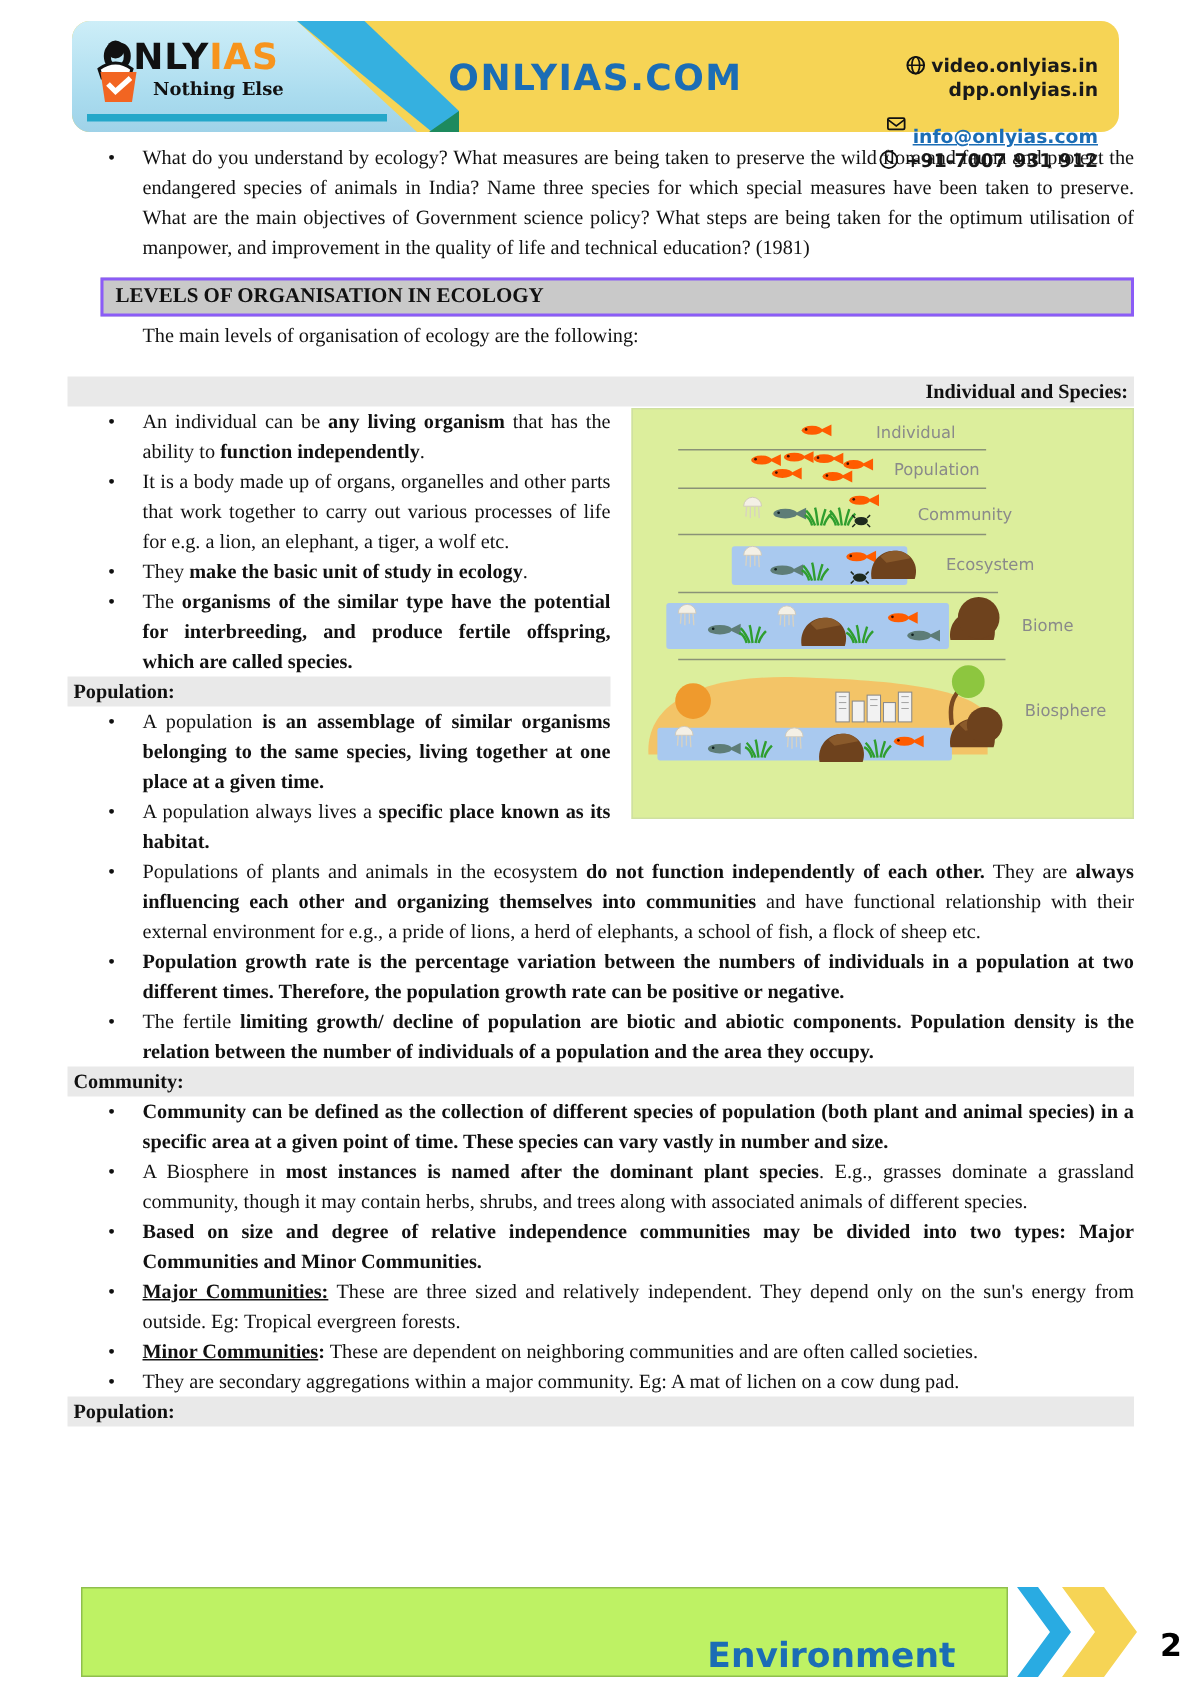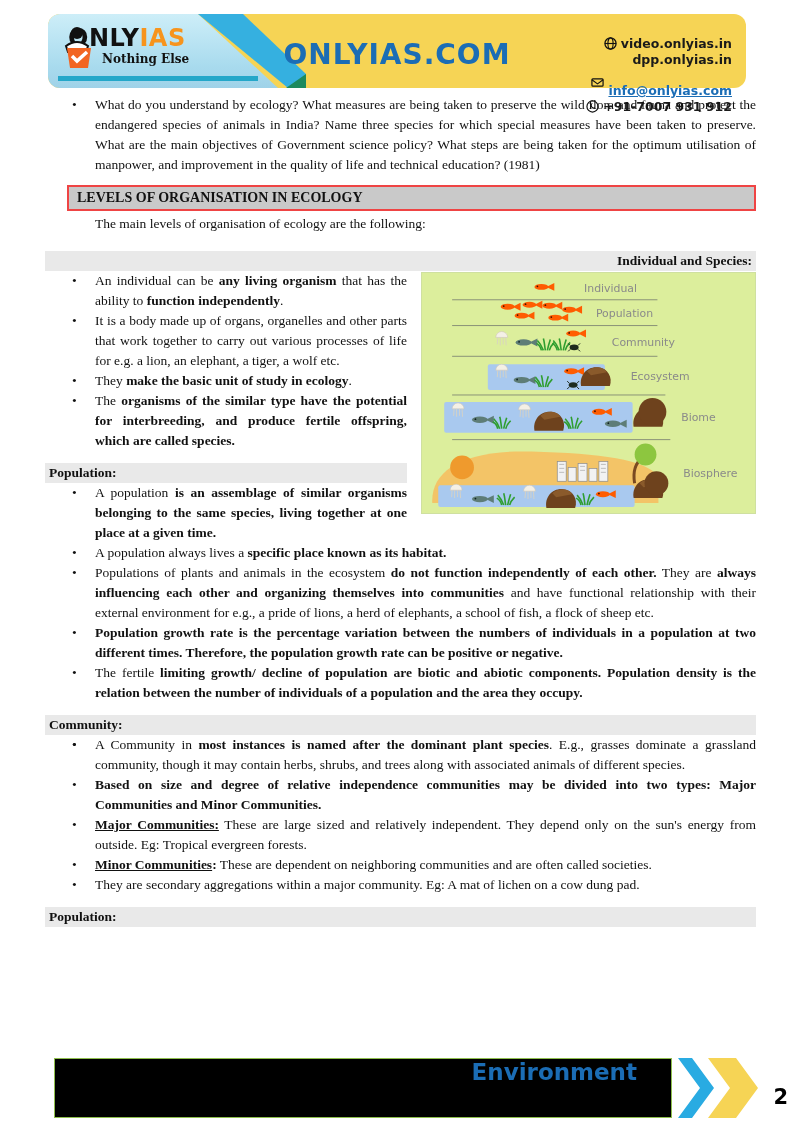--- a/index.html
+++ b/index.html
@@ -13,52 +13,52 @@
                 border-radius:12px 0 0 12px; overflow:hidden;
                 background:linear-gradient(180deg,#cdeef8 0%,#a9dbee 70%,#9fd2e8 100%); }
   .logo-panel svg { position:absolute; left:0; top:0; }
   .logo-inner { position:absolute; left:14px; top:12px; display:flex; align-items:center; }
   .logo-text { margin-left:6px; }
   .logo-word { font-family:"DejaVu Sans", sans-serif; font-weight:bold; font-size:24px; letter-spacing:.5px; color:#111; line-height:24px;}
   .logo-word .ias { color:#f7941d; }
   .logo-tag { font-family:"DejaVu Serif", serif; font-weight:bold; font-size:12px; color:#111; margin:2px 0 0 34px; }
   .logo-bar { position:absolute; left:10px; bottom:7px; width:200px; height:5px; background:#24a7c9; }
   .site-name { position:absolute; left:0; right:0; top:24px; text-align:center;
-               font-family:"DejaVu Sans", sans-serif; font-weight:bold; font-size:28px;
+               font-family:"DejaVu Sans", sans-serif; font-weight:bold; font-size:24px;
                letter-spacing:1px; color:#1b6db5; }
   .contacts { position:absolute; right:14px; top:22px; text-align:right;
               font-family:"DejaVu Sans", sans-serif; font-weight:bold; font-size:12.5px;
               color:#1a1a1a; line-height:15.5px; }
   .contacts .row { display:flex; justify-content:flex-end; align-items:center; gap:4px; }
   .contacts .link { color:#1b6db5; text-decoration:underline;margin-top:16px; }
   .cicon { width:13px; height:13px; display:inline-block; }
 
   
   .content { position:absolute; left:45px; top:90px; width:711px; font-size:13.5px; line-height:20px; color:#111; }
   .bullet { position:relative; padding-left:50px; text-align:justify; }
   .bullet .dot { position:absolute; left:27px; }
   .b { font-weight:bold; }
   .u { text-decoration:underline; }
 
-  .section-box { margin:10px 0 0 22px; background:#c9c9c9; border:2px solid #ef4444;
+  .section-box { margin:10px 0 0 22px; background:#c9c9c9; border:2px solid #8b5cf6;
                  padding:1px 8px; font-weight:bold; font-size:14px; }
   .section-intro { padding-left:50px; margin-top:3px; }
-  .band { background:#e9e9e9; font-weight:bold; padding:0 4px; margin-top:12px; }
+  .band { background:#e9e9e9; font-weight:bold; padding:0 4px; margin-top:0; }
   .band.first { margin-top:17px;text-align:right; }
   .band.bfc { overflow:hidden; }
 
-  .eco-fig { float:right; width:335px; height:242px; margin:1px 0 8px 14px;
+  .eco-fig { float:right; width:335px; height:274px; margin:1px 0 8px 14px;
              border:1px solid #cfe0a0; background:#dcee9c; }
   .eco-fig svg { display:block; }
 
   
   .footer { position:absolute; left:54px; top:1058px; width:700px; height:60px; }
   .foot-band { position:absolute; left:0; top:0; width:618px; height:60px;
-               background:#000000; border:1px solid #8fbf4d;
-               display:flex; align-items:flex-start; justify-content:flex-end; padding-right:34px; }
+               background:#bef264; border:1px solid #8fbf4d;
+               display:flex; align-items:flex-end; justify-content:flex-end; padding-right:34px; }
   .foot-label { font-family:"DejaVu Sans", sans-serif; font-weight:bold; font-size:23px; color:#1b6db5; }
   .chevrons { position:absolute; left:620px; top:0; width:100px; height:60px; }
   .page-num { position:absolute; right:6px; top:1085px; font-family:"DejaVu Sans", sans-serif;
               font-weight:bold; font-size:21px; color:#000; }
 </style>
 </head>
 <body>
 
 <div class="page">
 
@@ -261,24 +261,24 @@
           <div class="bullet"><span class="dot">•</span><span>A population </span><span class="b">is an assemblage of similar organisms belonging to the same species, living together at one place at a given time.</span></div>
           <div class="bullet"><span class="dot">•</span><span>A population always lives a </span><span class="b">specific place known as its habitat.</span></div>
           <div class="bullet"><span class="dot">•</span><span>Populations of plants and animals in the ecosystem </span><span class="b">do not function independently of each other.</span><span> They are </span><span class="b">always influencing each other and organizing themselves into communities</span><span> and have functional relationship with their external environment for e.g., a pride of lions, a herd of elephants, a school of fish, a flock of sheep etc.</span></div>
           <div class="bullet"><span class="dot">•</span><span class="b">Population growth rate is the percentage variation between the numbers of individuals in a population at two different times. Therefore, the population growth rate can be positive or negative.</span></div>
           <div class="bullet"><span class="dot">•</span><span>The fertile </span><span class="b">limiting growth/ decline of population are biotic and abiotic components. Population density is the relation between the number of individuals of a population and the area they occupy.</span></div>
         </div>
     </div>
 
     <div class="band">Community:</div>
     <div>
-        <div class="bullet"><span class="dot">•</span></div>
-        <div class="bullet"><span class="dot">•</span><span>A Community in </span><span class="b">most instances is named after the dominant plant species</span><span>. E.g., grasses dominate a grassland community, though it may contain herbs, shrubs, and trees along with associated animals of different species.</span></div>
+        <div class="bullet"><span class="dot">•</span><span class="b">Community can be defined as the collection of different species of population (both plant and animal species) in a specific area at a given point of time. These species can vary vastly in number and size.</span></div>
+        <div class="bullet"><span class="dot">•</span><span>A Biosphere in </span><span class="b">most instances is named after the dominant plant species</span><span>. E.g., grasses dominate a grassland community, though it may contain herbs, shrubs, and trees along with associated animals of different species.</span></div>
         <div class="bullet"><span class="dot">•</span><span class="b">Based on size and degree of relative independence communities may be divided into two types: Major Communities and Minor Communities.</span></div>
-        <div class="bullet"><span class="dot">•</span><span class="b u">Major Communities:</span><span> These are large sized and relatively independent. They depend only on the sun's energy from outside. Eg: Tropical evergreen forests.</span></div>
+        <div class="bullet"><span class="dot">•</span><span class="b u">Major Communities:</span><span> These are three sized and relatively independent. They depend only on the sun's energy from outside. Eg: Tropical evergreen forests.</span></div>
         <div class="bullet"><span class="dot">•</span><span class="b u">Minor Communities</span><span class="b">:</span><span> These are dependent on neighboring communities and are often called societies.</span></div>
         <div class="bullet"><span class="dot">•</span><span>They are secondary aggregations within a major community. Eg: A mat of lichen on a cow dung pad.</span></div>
       </div>
 
     <div class="band">Population:</div>
     <div></div>
 
   </div>
 
   <div class="footer">

